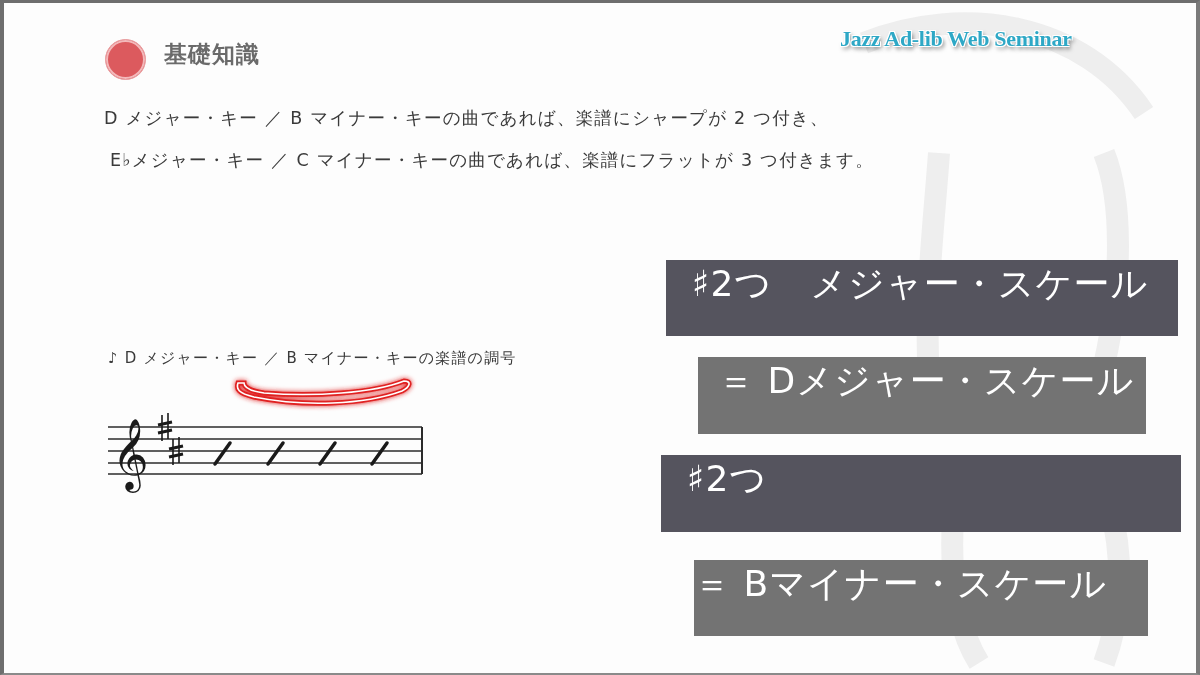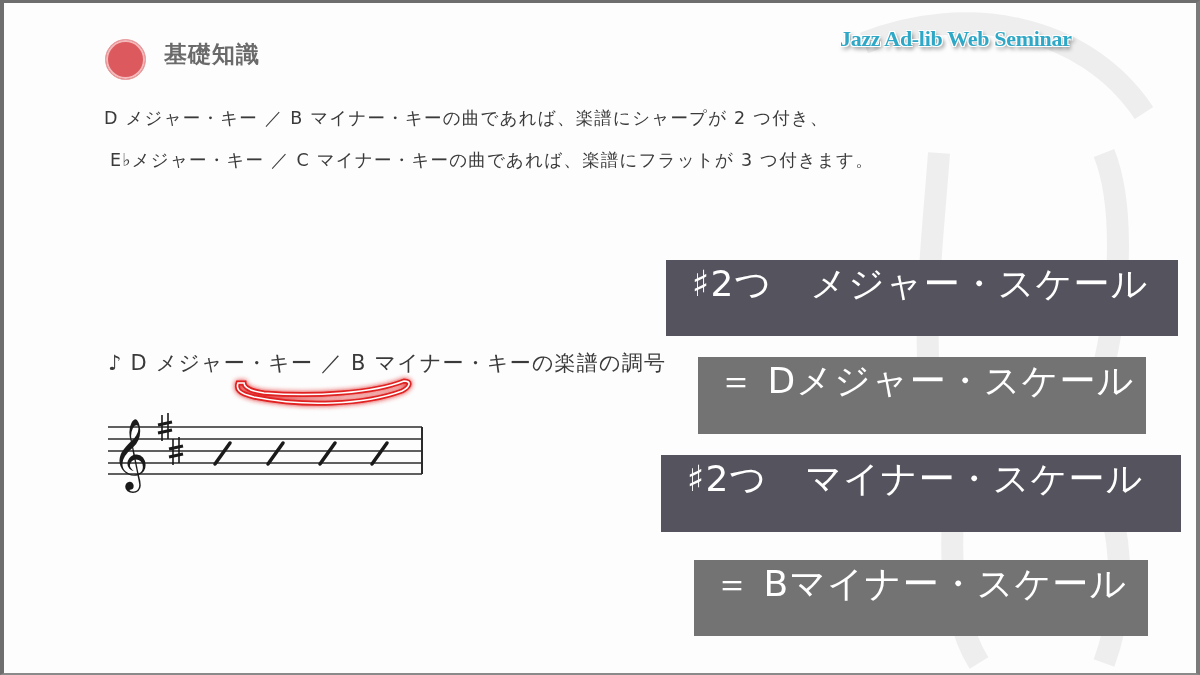--- a/index.html
+++ b/index.html
@@ -15,21 +15,21 @@
   .heading { position:absolute; left:101px; top:36px; display:flex; align-items:flex-start; }
   .heading .dot { width:41px; height:41px; border-radius:50%; background:#dc5a5e; box-shadow:0 0 0 2px #f3b9bb inset; border:1px solid #e9a0a2; box-sizing:border-box; }
   .heading .title { margin-left:18px; font-size:23px; font-weight:bold; color:#6a6a6a; letter-spacing:1px; }
 
   .brand { position:absolute; left:836px; top:23px; font-family:Liberation Serif, serif; font-weight:bold;
            font-size:22px; color:#2ea8c6; letter-spacing:-0.3px;
            text-shadow: -1px -1px 0 #fff, 1px -1px 0 #fff, -1px 1px 0 #fff, 1px 1px 0 #fff, 2px 3px 4px rgba(0,0,0,0.55); }
 
   .para { position:absolute; left:100px; font-size:17.5px; color:#3a3a3a; letter-spacing:1.2px; white-space:nowrap; }
 
-  .staff-label { position:absolute; left:104px; top:346px; font-size:21px; color:#3a3a3a; letter-spacing:1.2px; white-space:nowrap; }
+  .staff-label { position:absolute; left:104px; top:346px; font-size:15px; color:#3a3a3a; letter-spacing:1.2px; white-space:nowrap; }
 
   .box { position:absolute; color:#ffffff; font-size:36px; display:flex; align-items:flex-start; white-space:nowrap; letter-spacing:1px; }
   .box.dark { background:#55545e; }
   .box.teal { background:#737373; }
   .box .gap { display:inline-block; width:38px; }
 </style>
 </head>
 <body>
 
 <div class="frame"></div>
@@ -113,19 +113,18 @@
     <span>♯2つ</span>
       <span class="gap"></span>
       <span>メジャー・スケール</span>
   </div>
   <div class="box teal" style="left:694px; top:354px; width:448px; height:77px; padding-left:20px; box-sizing:border-box;">
     <span>＝ Dメジャー・スケール</span>
   </div>
   <div class="box dark" style="left:657px; top:452px; width:520px; height:77px; padding-left:26px; box-sizing:border-box;">
     <span>♯2つ</span>
       <span class="gap"></span>
-      <span>マイナー・スケール</span>
   </div>
-  <div class="box teal" style="left:690px; top:557px; width:454px; height:76px; padding-left:20px; box-sizing:border-box;">
+  <div class="box teal" style="left:690px; top:557px; width:454px; height:76px; box-sizing:border-box;">
     <span>＝ Bマイナー・スケール</span>
   </div>
 
 </div>
 
 </body></html>

